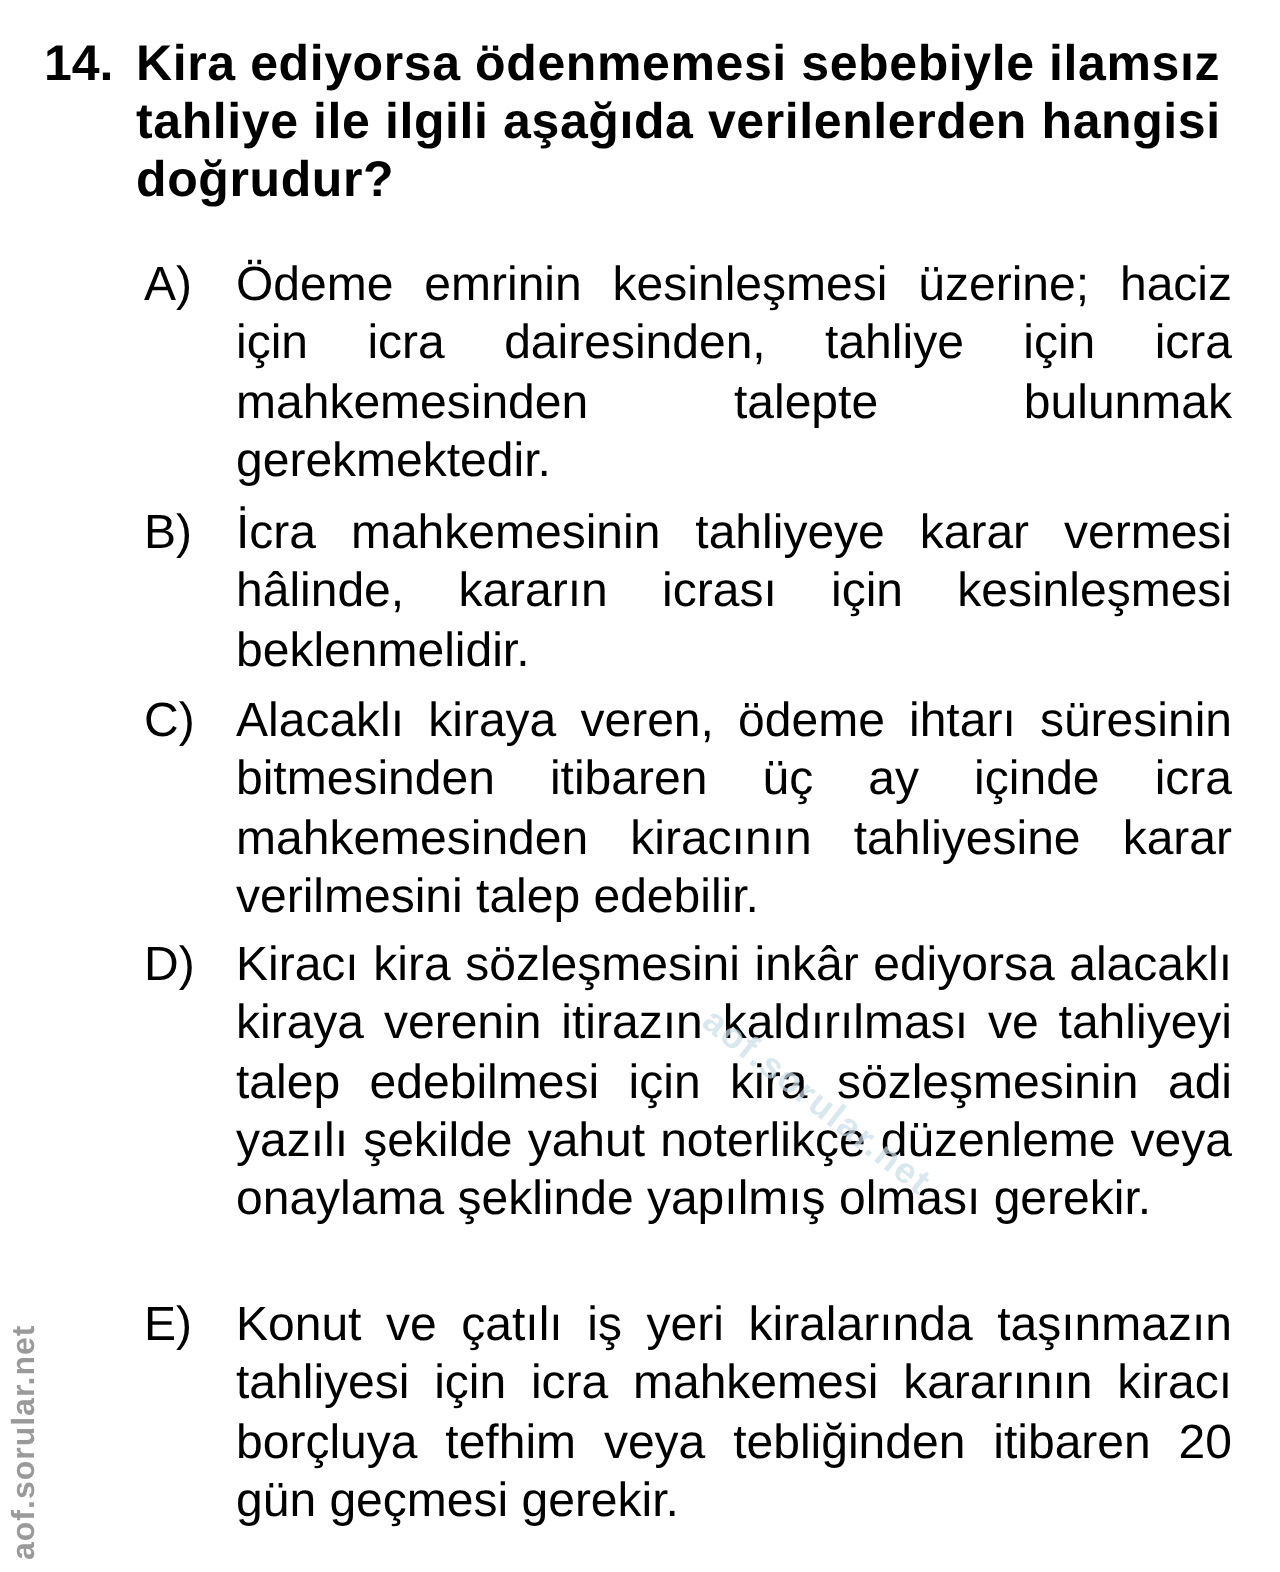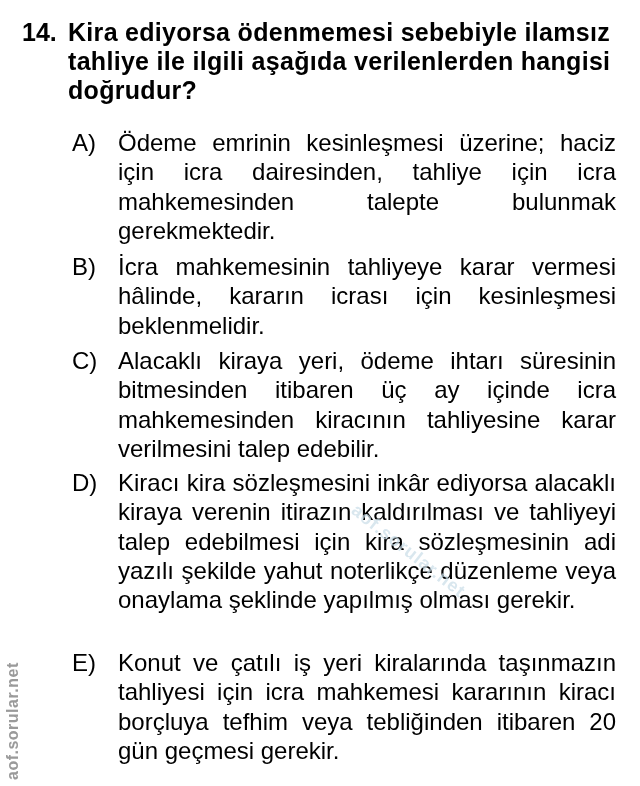--- a/index.html
+++ b/index.html
@@ -100,21 +100,21 @@
   <div class="option" style="top:0px;">
     <span class="letter">A)</span>
     <div class="text">Ödeme emrinin kesinleşmesi üzerine; haciz için icra dairesinden, tahliye için icra mahkemesinden talepte bulunmak gerekmektedir.</div>
   </div>
   <div class="option" style="top:124px;">
     <span class="letter">B)</span>
     <div class="text">İcra mahkemesinin tahliyeye karar vermesi hâlinde, kararın icrası için kesinleşmesi beklenmelidir.</div>
   </div>
   <div class="option" style="top:218px;">
     <span class="letter">C)</span>
-    <div class="text">Alacaklı kiraya yeri, ödeme ihtarı süresinin bitmesinden itibaren üç ay içinde icra mahkemesinden kiracının tahliyesine karar verilmesini talep edebilir.</div>
+    <div class="text">Alacaklı kiraya veren, ödeme ihtarı süresinin bitmesinden itibaren üç ay içinde icra mahkemesinden kiracının tahliyesine karar verilmesini talep edebilir.</div>
   </div>
   <div class="option" style="top:340px;">
     <span class="letter">D)</span>
     <div class="text">Kiracı kira sözleşmesini inkâr ediyorsa alacaklı kiraya verenin itirazın kaldırılması ve tahliyeyi talep edebilmesi için kira sözleşmesinin adi yazılı şekilde yahut noterlikçe düzenleme veya onaylama şeklinde yapılmış olması gerekir.</div>
   </div>
   <div class="option" style="top:520px;">
     <span class="letter">E)</span>
     <div class="text">Konut ve çatılı iş yeri kiralarında taşınmazın tahliyesi için icra mahkemesi kararının kiracı borçluya tefhim veya tebliğinden itibaren 20 gün geçmesi gerekir.</div>
   </div>
 </div>

